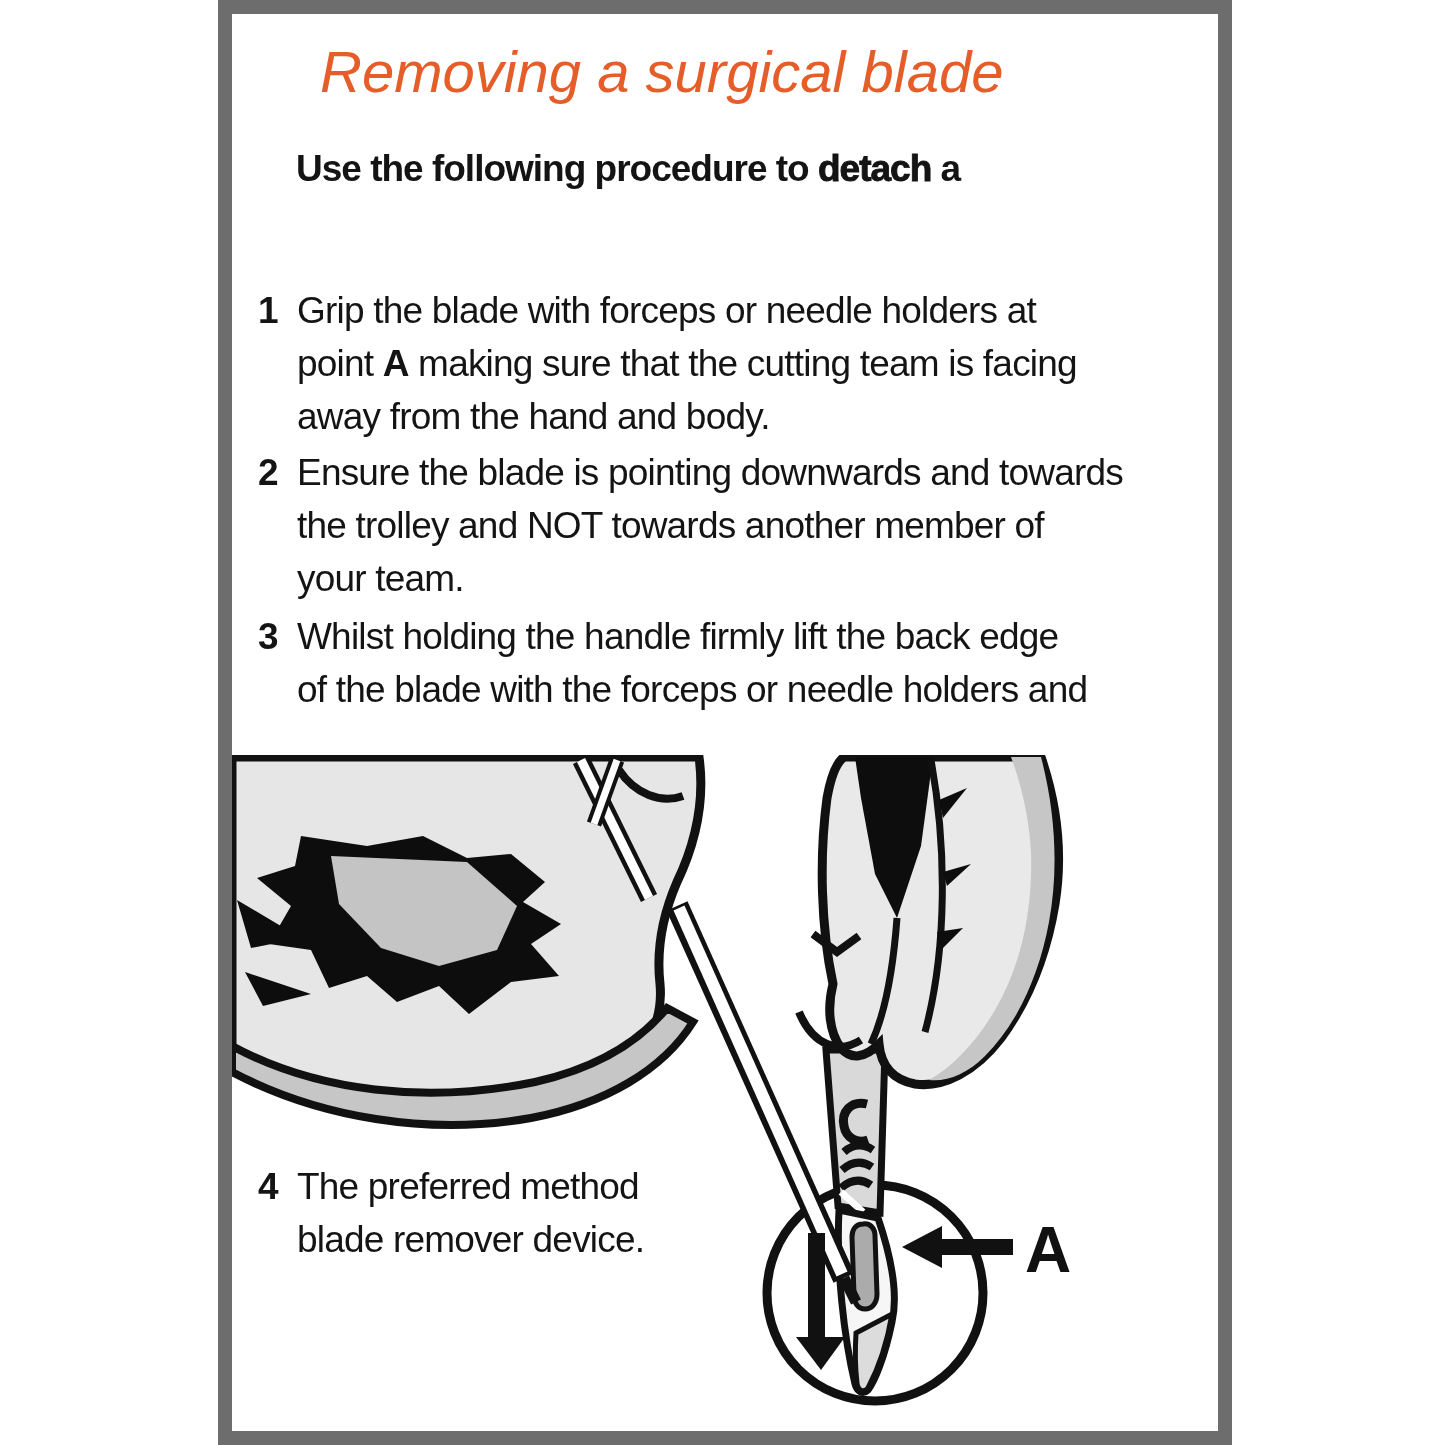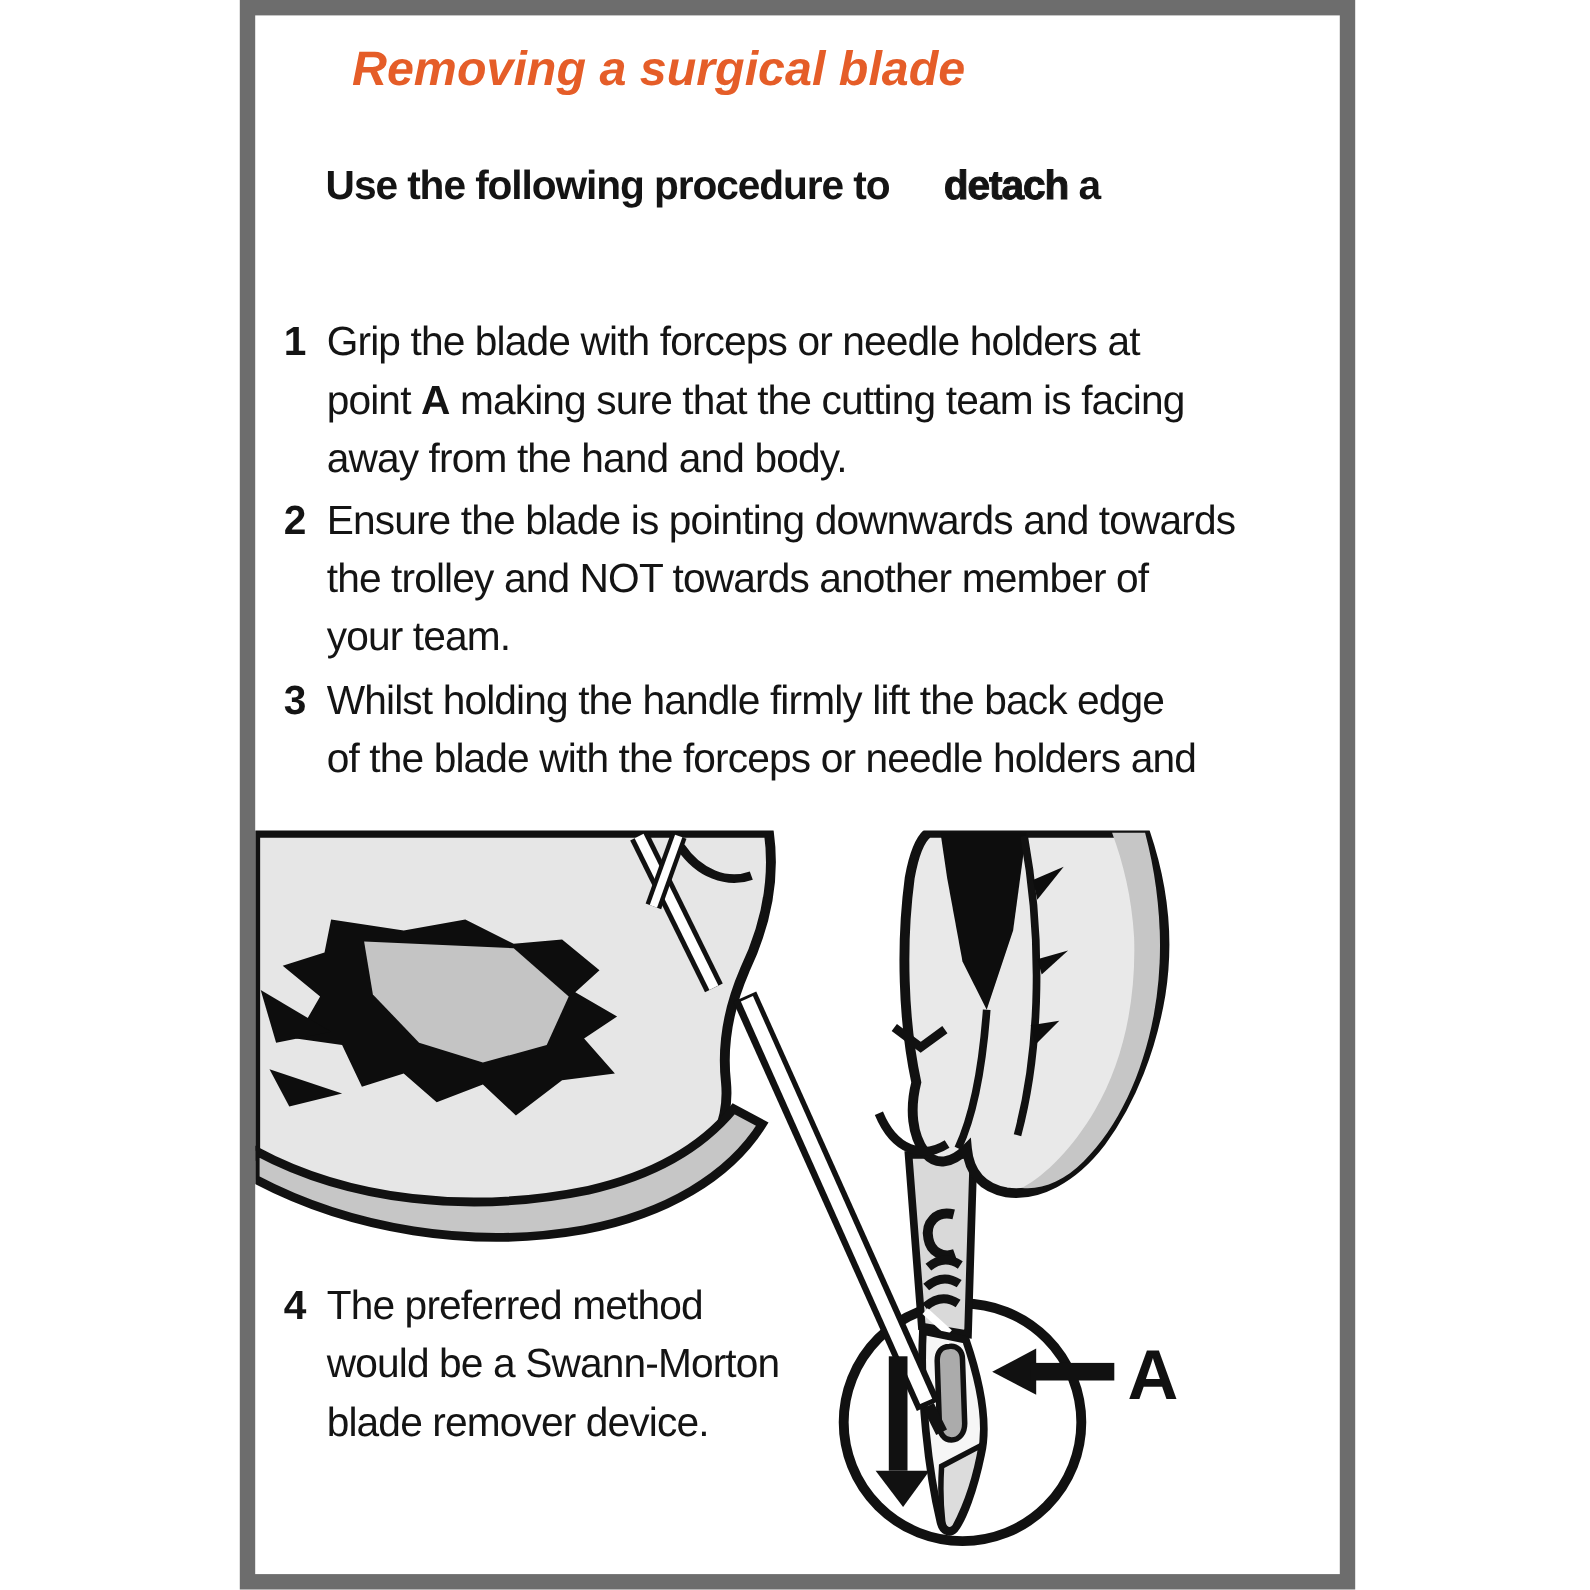--- a/index.html
+++ b/index.html
@@ -8,29 +8,29 @@
     font-family:"Liberation Sans", sans-serif;color:#141414;
     -webkit-font-smoothing:antialiased;
   }
   .card{
     position:absolute;left:218px;top:0;width:1014px;height:1445px;
     border:14px solid #6d6d6d;background:#ffffff;box-sizing:border-box;
     overflow:hidden;
   }
   .page-title{
     position:absolute;left:88px;top:24px;
-    font-size:44px;font-style:italic;font-weight:700;
+    font-size:58px;font-style:italic;font-weight:400;
     color:#e55d28;letter-spacing:0px;white-space:nowrap;
   }
   .intro{
     position:absolute;left:64px;top:128px;
     font-size:37px;font-weight:700;line-height:53px;letter-spacing:-1px;
   }
   .intro .ln{white-space:nowrap;}
-  .xbold{font-weight:700;margin-left:40px;-webkit-text-stroke:0.9px #141414;}
+  .xbold{font-weight:700;-webkit-text-stroke:0.9px #141414;}
   .step{
     position:absolute;left:26px;display:flex;
     font-size:37px;line-height:53px;letter-spacing:-0.8px;
   }
   .step .num{width:39px;font-weight:700;flex:0 0 39px;}
   .step .ln{white-space:nowrap;}
   .step b{font-weight:700;}
   .s1{top:270px}.s2{top:432px}.s3{top:596px}.s4{top:1146px}
   .illu{position:absolute;left:0;top:741px;width:980px;height:676px;}
 </style>
@@ -132,18 +132,17 @@
     <div class="lines">
       <div class="ln">Whilst holding the handle firmly lift the back edge</div>
       <div class="ln">of the blade with the forceps or needle holders and</div>
     </div>
   </div>
 
   <div class="step s4">
     <span class="num">4</span>
     <div class="lines">
       <div class="ln">The preferred method</div>
-      <div class="ln">would be a Swann-Morton</div>
       <div class="ln">blade remover device.</div>
     </div>
   </div>
 
 </div>
 
 </body></html>

